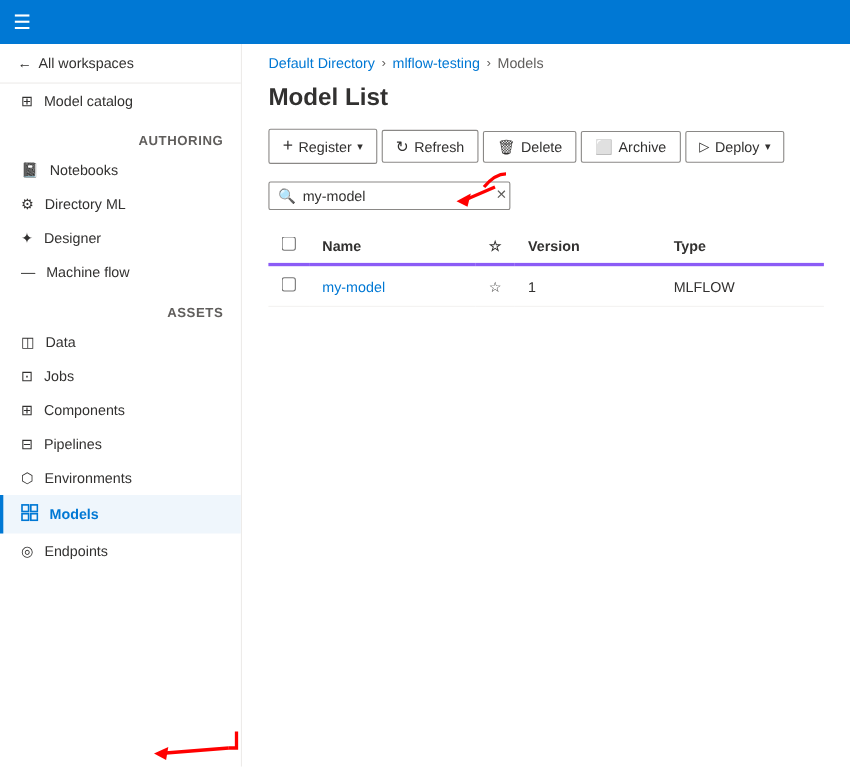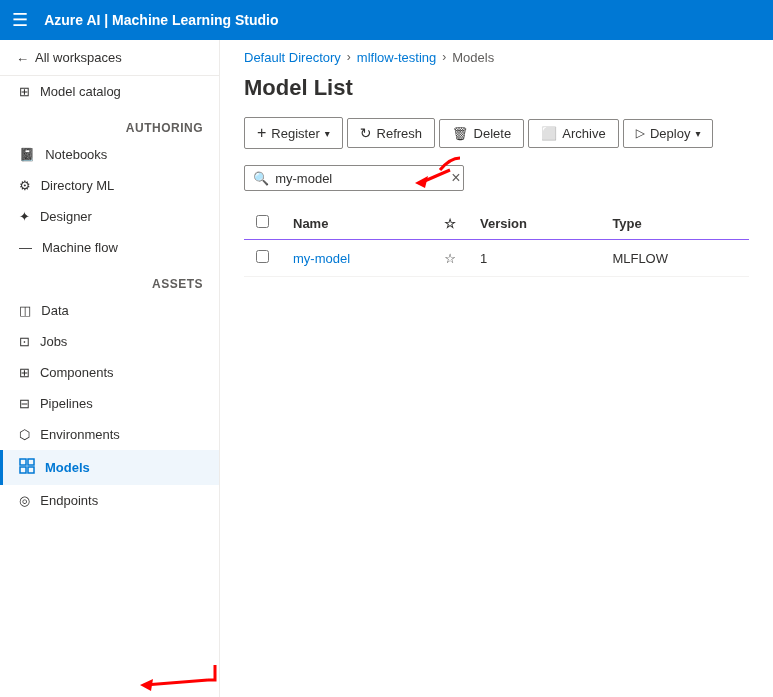--- a/index.html
+++ b/index.html
@@ -145,21 +145,21 @@
     .data-table {
       width: 100%;
       border-collapse: collapse;
       font-size: 13px;
     }
     .data-table th {
       text-align: left;
       padding: 8px 12px;
       font-weight: 600;
       color: #323130;
-      border-bottom: 1px solid #8b5cf6;
+      border-bottom: 3px solid #8b5cf6;
       white-space: nowrap;
     }
     .data-table td {
       padding: 10px 12px;
       border-bottom: 1px solid #f3f2f1;
       color: #323130;
     }
     .model-link { color: #0078d4; text-decoration: none; }
     .star-col { width: 30px; text-align: center; color: #c7c1bd; }
 
@@ -177,21 +177,20 @@
       width: 773px;
       height: 657px;
       pointer-events: none;
     }
   </style>
 </head>
 <body>
 
 <div class="top-bar">
   <span class="hamburger">☰</span>
-  <span class="top-bar-title">Azure AI | Machine Learning Studio</span>
 </div>
 
 <div class="layout">
 
   <nav class="sidebar">
     <div class="sidebar-back">
       <span>←</span>
       <span>All workspaces</span>
     </div>
 

